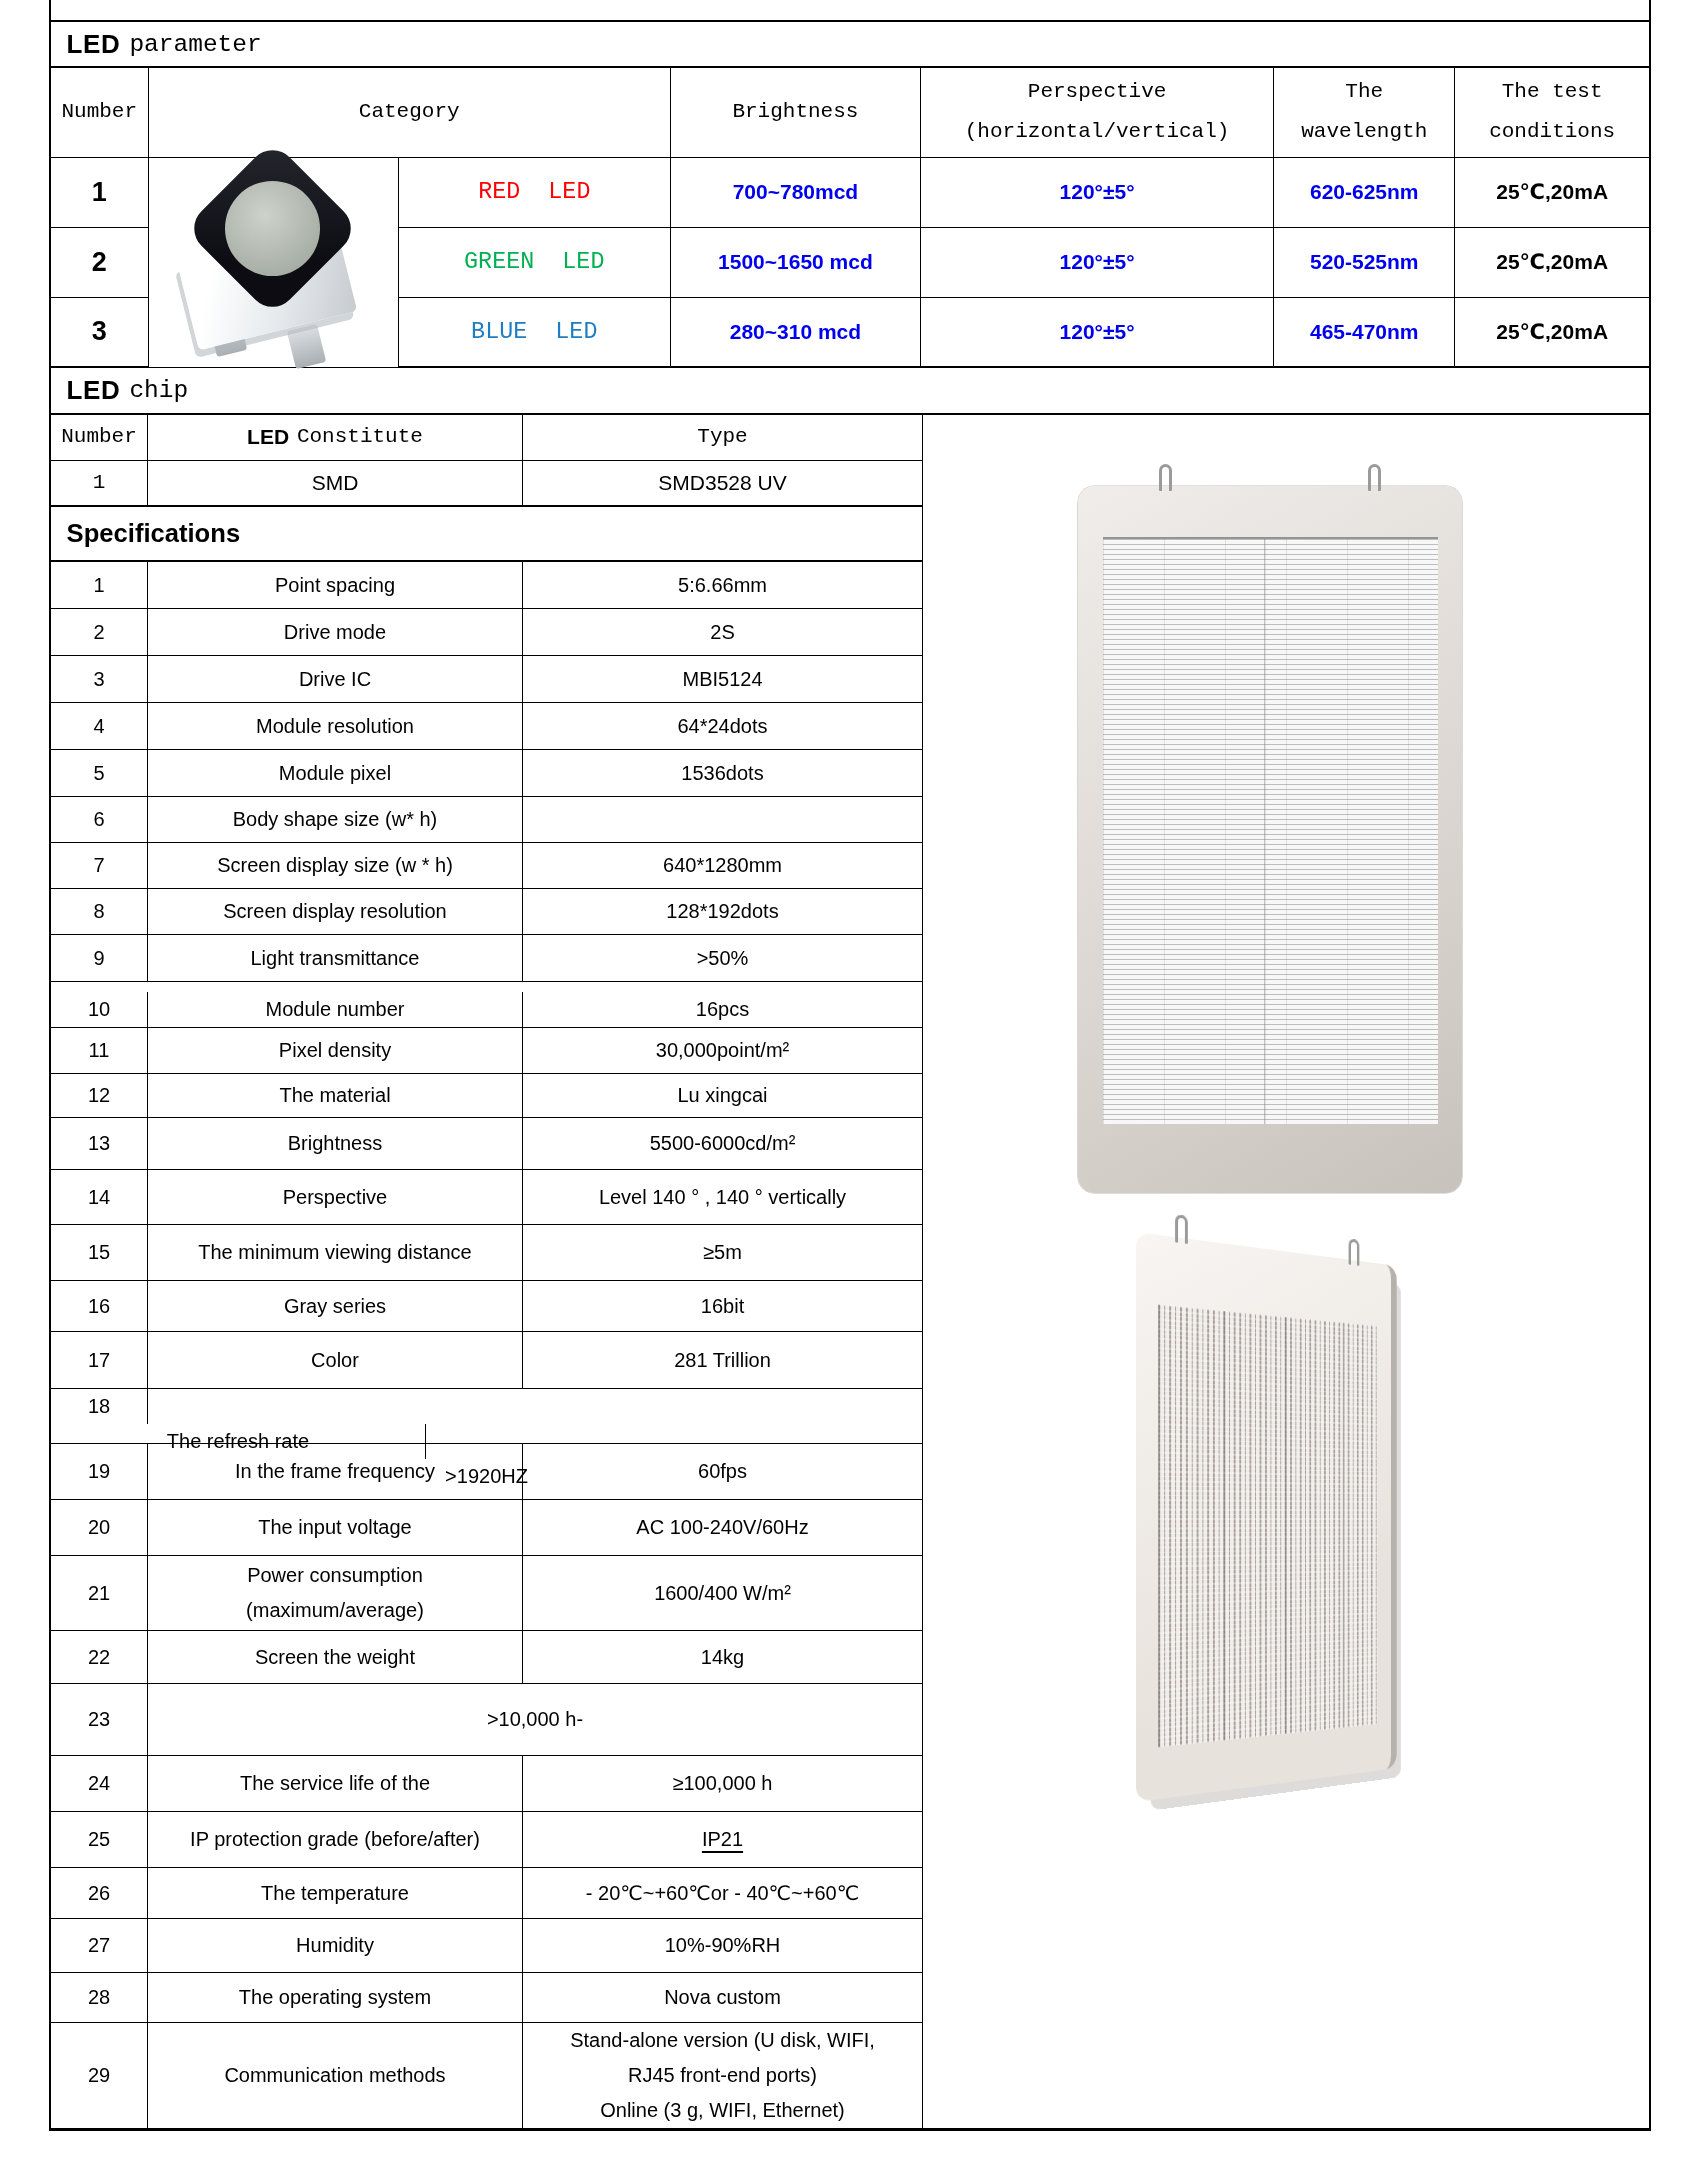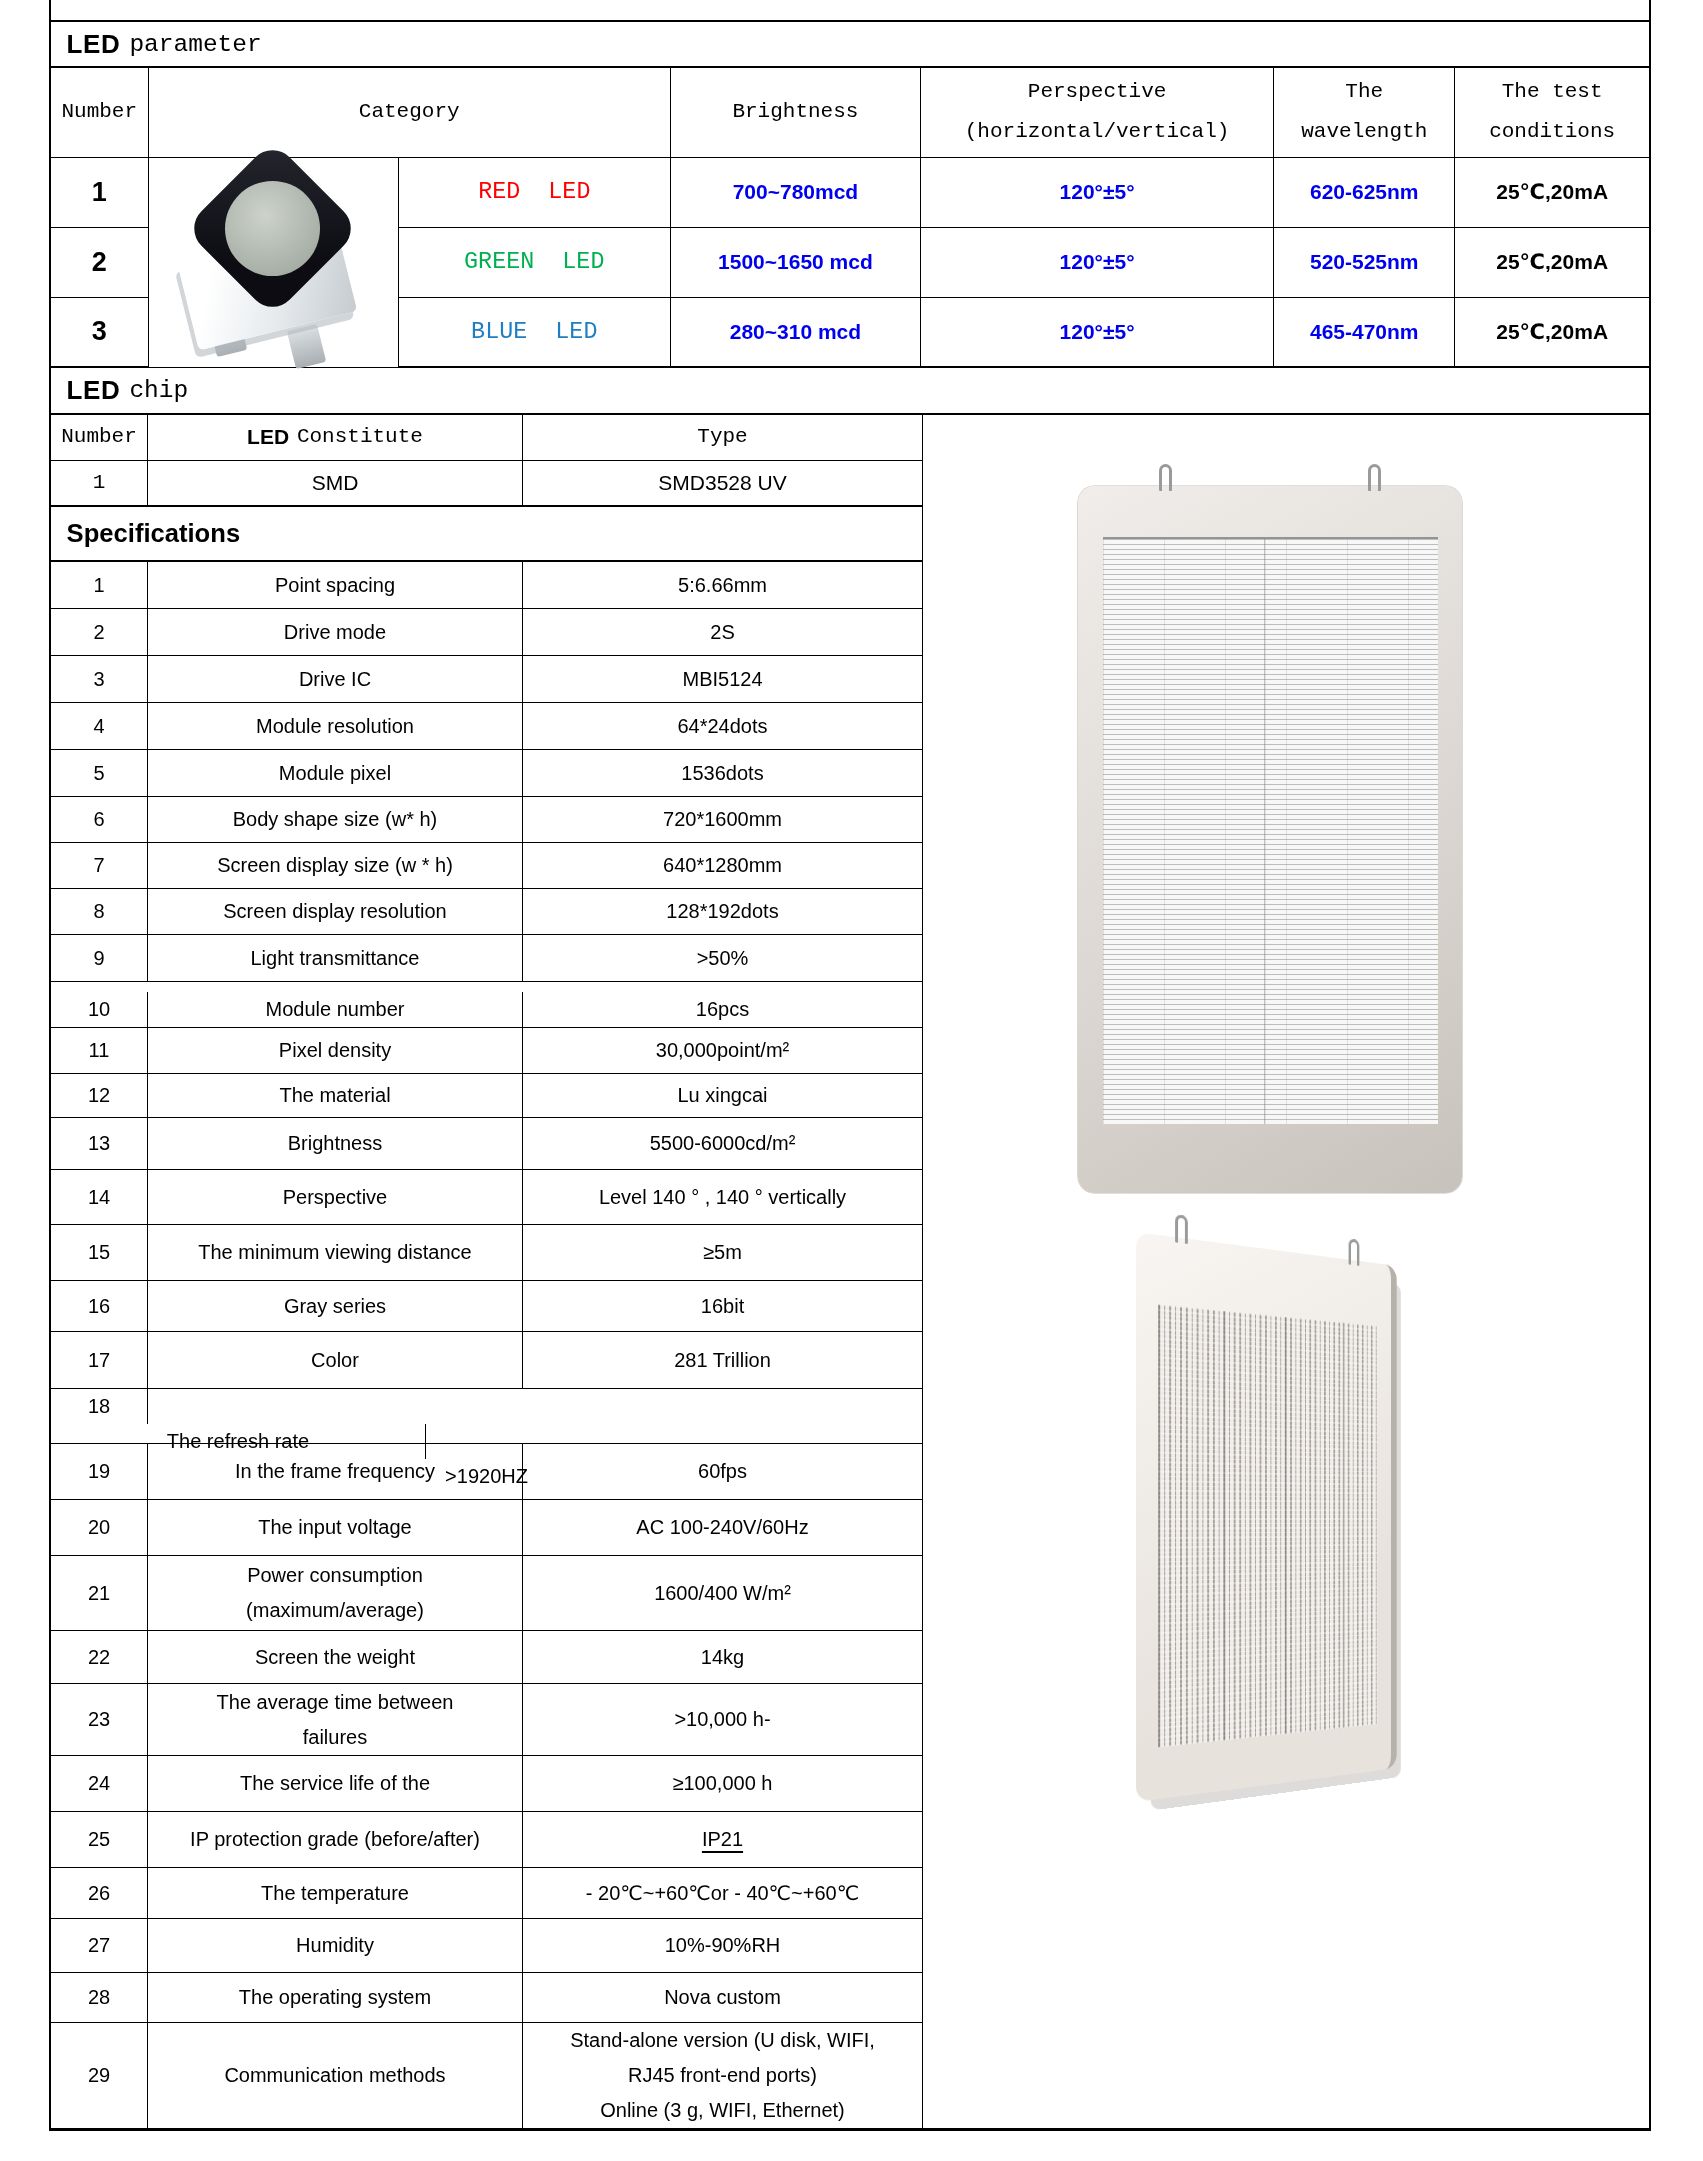--- a/index.html
+++ b/index.html
@@ -211,21 +211,20 @@
 
   <div class="grid-row spec-row" style="height: 47px;">
     <div class="cell c-num">5</div>
     <div class="cell c-item">Module pixel</div>
     <div class="cell c-val">1536dots</div>
   </div>
 
   <div class="grid-row spec-row" style="height: 46px;">
     <div class="cell c-num">6</div>
     <div class="cell c-item">Body shape size (w* h)</div>
-    <div class="cell c-val">720*1600mm</div>
   </div>
 
   <div class="grid-row spec-row" style="height: 46px;">
     <div class="cell c-num">7</div>
     <div class="cell c-item">Screen display size (w * h)</div>
     <div class="cell c-val">640*1280mm</div>
   </div>
 
   <div class="grid-row spec-row" style="height: 46px;">
     <div class="cell c-num">8</div>
@@ -313,22 +312,20 @@
   </div>
 
   <div class="grid-row spec-row" style="height: 53px;">
     <div class="cell c-num">22</div>
     <div class="cell c-item">Screen the weight</div>
     <div class="cell c-val">14kg</div>
   </div>
 
   <div class="grid-row spec-row" style="height: 72px;">
     <div class="cell c-num">23</div>
-    <div class="cell c-item">The average time between
-failures</div>
     <div class="cell c-val">&gt;10,000 h-</div>
   </div>
 
   <div class="grid-row spec-row" style="height: 56px;">
     <div class="cell c-num">24</div>
     <div class="cell c-item">The service life of the</div>
     <div class="cell c-val">≥100,000 h</div>
   </div>
 
   <div class="grid-row spec-row" style="height: 56px;">

